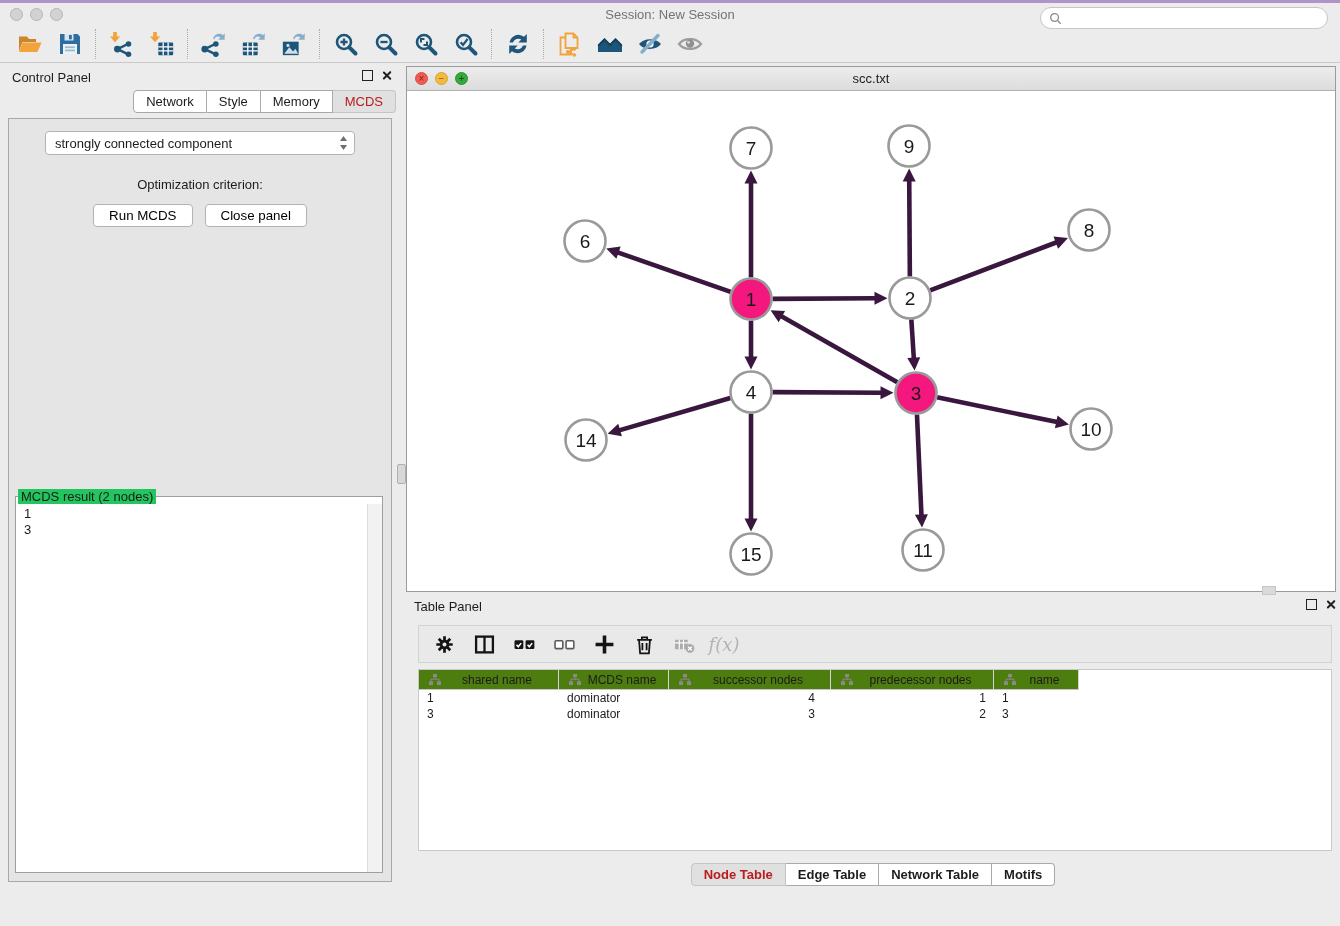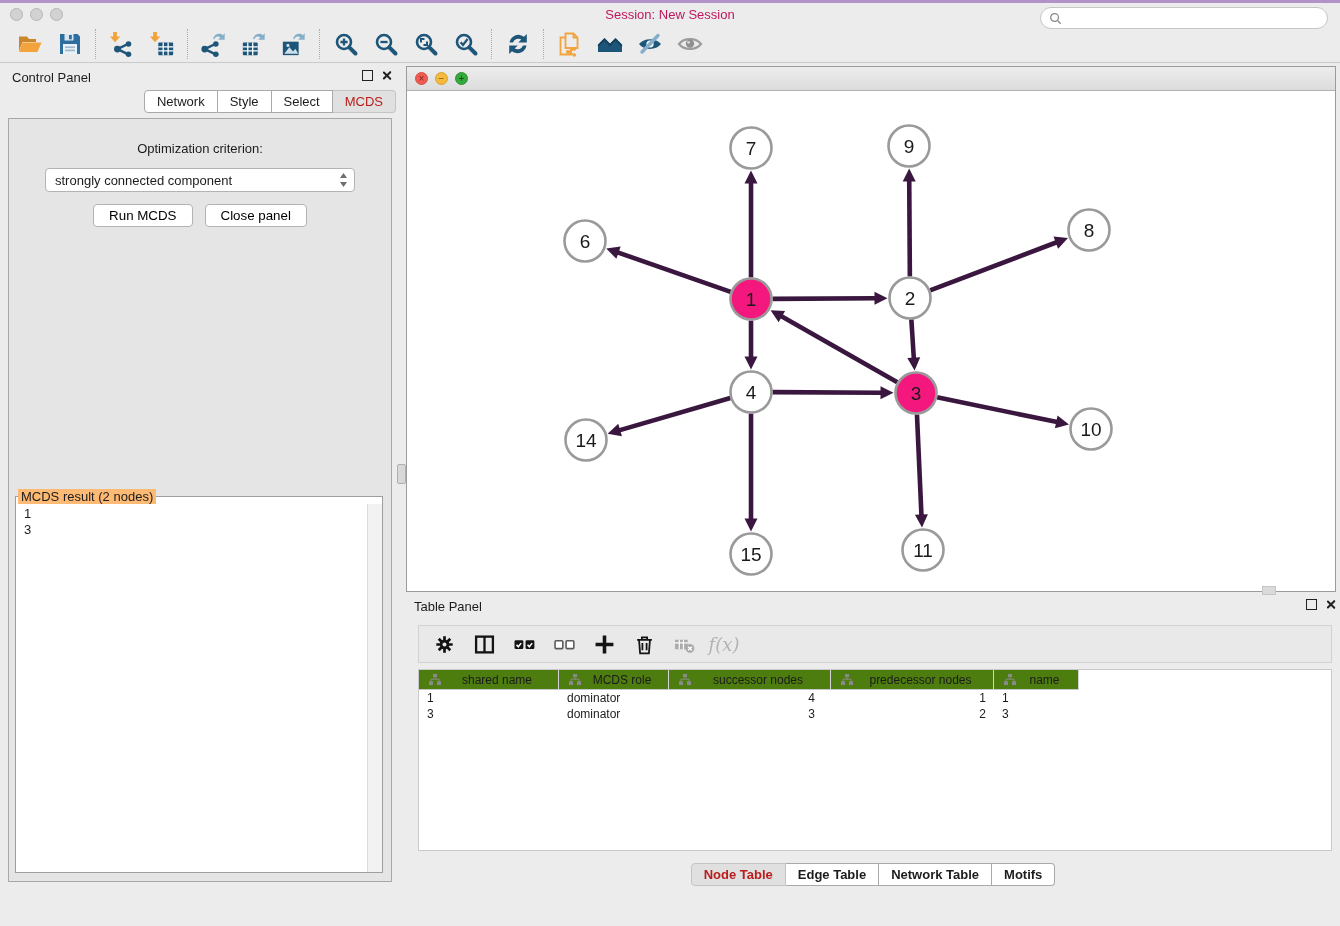--- a/index.html
+++ b/index.html
@@ -1,21 +1,21 @@
 <!DOCTYPE html>
 <html><head>
 <meta charset="utf-8">
 <style>
   html,body{margin:0;padding:0;background:#888;}
   #app{position:relative;width:1340px;height:926px;background:#ECECEC;overflow:hidden;
        font-family:"Liberation Sans",sans-serif;font-size:13px;color:#1c1c1c;}
   
   #top-strip{position:absolute;left:0;top:0;width:1340px;height:3px;background:#B293C7;}
   #titlebar{position:absolute;left:0;top:3px;width:1340px;height:23px;background:#ECECEC;}
-  #titlebar .title{position:absolute;left:0;right:0;top:4px;text-align:center;color:#be185d;}
+  #titlebar .title{position:absolute;left:0;right:0;top:4px;text-align:center;color:#737373;}
   .lights{position:absolute;left:10px;top:5px;display:flex;gap:7px;}
   .light{width:13px;height:13px;border-radius:50%;box-sizing:border-box;border:1px solid #B5B5B5;
          background:#D2D2D2;font-size:10px;line-height:11px;text-align:center;color:rgba(0,0,0,.55);}
   .light.red{background:#F15B51;border-color:#D34F46;}
   .light.yellow{background:#F5B93C;border-color:#D6A234;}
   .light.green{background:#36A93C;border-color:#2E8F33;}
   
   #main-toolbar{position:absolute;left:0;top:26px;width:1340px;height:37px;display:flex;align-items:center;
                 background:#ECECEC;border-bottom:1px solid #C9C9C9;padding-left:10px;box-sizing:border-box;}
   .tbtn{width:40px;height:30px;display:flex;align-items:center;justify-content:center;cursor:default;}
@@ -40,21 +40,21 @@
   .seg .tab:last-child{border-radius:0 4px 4px 0;}
   .seg .tab.active{background:#E0E0E0;color:#b91c1c;border-color:#C4C4C4;}
   #cp-body{position:absolute;left:4px;top:52px;right:4px;bottom:4px;background:#E5E5E5;border:1px solid #A8A8A8;}
   #opt-label{margin-top:22px;text-align:center;}
   #criterion-select{position:relative;margin:12px 36px 0 36px;height:22px;background:#fff;border:1px solid #B3B3B3;
                     border-radius:4px;display:flex;align-items:center;padding-left:9px;}
   #criterion-select .chev{position:absolute;right:6px;top:3px;}
   .btn-row{display:flex;justify-content:center;gap:12px;margin-top:12px;}
   .pushbtn{background:#fff;border:1px solid #B3B3B3;border-radius:4px;padding:3px 15px;cursor:default;}
   #result-fieldset{position:absolute;left:6px;right:8px;top:370px;bottom:8px;border:1px solid #9E9E9E;background:#fff;margin:0;padding:0;}
-  #result-fieldset legend{background:#fdba74;padding:0 3px;margin-left:2px;font-size:13px;}
+  #result-fieldset legend{background:#22c55e;padding:0 3px;margin-left:2px;font-size:13px;}
   #result-list{position:absolute;left:0;top:0;right:14px;bottom:0;padding:2px 8px;overflow:hidden;}
   #result-list div{line-height:16px;}
   #result-scroll{position:absolute;right:0;top:0;bottom:0;width:14px;background:#F2F2F2;border-left:1px solid #DCDCDC;}
   #v-splitter{position:absolute;left:396px;top:66px;width:10px;height:820px;}
   #v-splitter .handle{position:absolute;left:1px;top:398px;width:7px;height:18px;background:#D8D8D8;border:1px solid #AFAFAF;border-radius:2px;}
   
   #network-window{position:absolute;left:406px;top:66px;width:930px;height:526px;background:#fff;
                   border:1px solid #9B9B9B;box-sizing:border-box;}
   #nw-titlebar{position:relative;height:23px;background:linear-gradient(#EDEDED,#DCDCDC);border-bottom:1px solid #B2B2B2;}
   #nw-titlebar .title{position:absolute;left:0;right:0;top:4px;text-align:center;color:#1c1c1c;}
@@ -300,32 +300,32 @@
     <div class="panel-head">
       <span class="ptitle">Control Panel</span>
       <span class="phicons">
         <span class="float-ic"></span>
         <span class="close-ic"></span>
       </span>
     </div>
     <div class="seg" id="cp-tabs">
         <div class="tab">Network</div>
         <div class="tab">Style</div>
-        <div class="tab">Select</div>
+        <div class="tab">Memory</div>
         <div class="tab active">MCDS</div>
       </div>
     <div id="cp-body">
-      <div id="opt-label">Optimization criterion:</div>
       <div id="criterion-select">
         <span>strongly connected component</span>
         <svg class="chev" width="9" height="16" viewBox="0 0 9 16">
           <path d="M4.5 1 8 6 H1 Z" fill="#6F6F6F"></path>
             <path d="M4.5 15 1 10 H8 Z" fill="#6F6F6F"></path>
         </svg>
       </div>
+      <div id="opt-label">Optimization criterion:</div>
       <div class="btn-row">
         <button class="pushbtn">Run MCDS</button>
         <button class="pushbtn">Close panel</button>
       </div>
       <fieldset id="result-fieldset">
         <legend>MCDS result (2 nodes)</legend>
         <div style="position:relative;width:100%;height:100%;">
           <div id="result-list">
               <div>1</div>
               <div>3</div>
@@ -340,20 +340,21 @@
       <div class="handle"></div>
     </div>
 
   <div id="network-window">
     <div id="nw-titlebar">
       <div class="lights">
         <div class="light red">×</div>
         <div class="light yellow">−</div>
         <div class="light green">+</div>
       </div>
+      <div class="title">scc.txt</div>
     </div>
     <svg id="graph-svg" width="928" height="501">
         <g>
           <line x1="344" y1="186.5" x2="344" y2="91.5" stroke="#3A173E" stroke-width="4.6"></line>
           <polygon points="344,79.5 350.5,92.5 337.5,92.5" fill="#3A173E"></polygon>
         </g>
         <g>
           <line x1="323.70323584441155" y1="200.90835951190283" x2="210.5692262031536" y2="161.37960915531872" stroke="#3A173E" stroke-width="4.6"></line>
           <polygon points="199.24079969770887,157.4214842317296 213.65724607888475,155.5732218751686 209.3692774116632,167.8456839227337" fill="#3A173E"></polygon>
         </g>
@@ -554,21 +555,21 @@
             <span style="display: flex; width: 12px; height: 11px; margin-left: 5px; flex: 0 0 auto;">
               <svg viewBox="0 0 12 11">
                 <g fill="#8A8A8A">
                   <rect x="4" y="0" width="4" height="3.2"></rect>
                   <rect x="0" y="7.2" width="4" height="3.8"></rect>
                   <rect x="8" y="7.2" width="4" height="3.8"></rect>
                 </g>
                 <path d="M6 3.2v2M2 7.2v-2h8v2" stroke="#8A8A8A" stroke-width="1" fill="none"></path>
               </svg>
             </span>
-            <span class="hlabel">MCDS role</span>
+            <span class="hlabel">MCDS name</span>
           </div>
           <div class="th" style="width: 162px;">
             <span style="display: flex; width: 12px; height: 11px; margin-left: 5px; flex: 0 0 auto;">
               <svg viewBox="0 0 12 11">
                 <g fill="#8A8A8A">
                   <rect x="4" y="0" width="4" height="3.2"></rect>
                   <rect x="0" y="7.2" width="4" height="3.8"></rect>
                   <rect x="8" y="7.2" width="4" height="3.8"></rect>
                 </g>
                 <path d="M6 3.2v2M2 7.2v-2h8v2" stroke="#8A8A8A" stroke-width="1" fill="none"></path>

